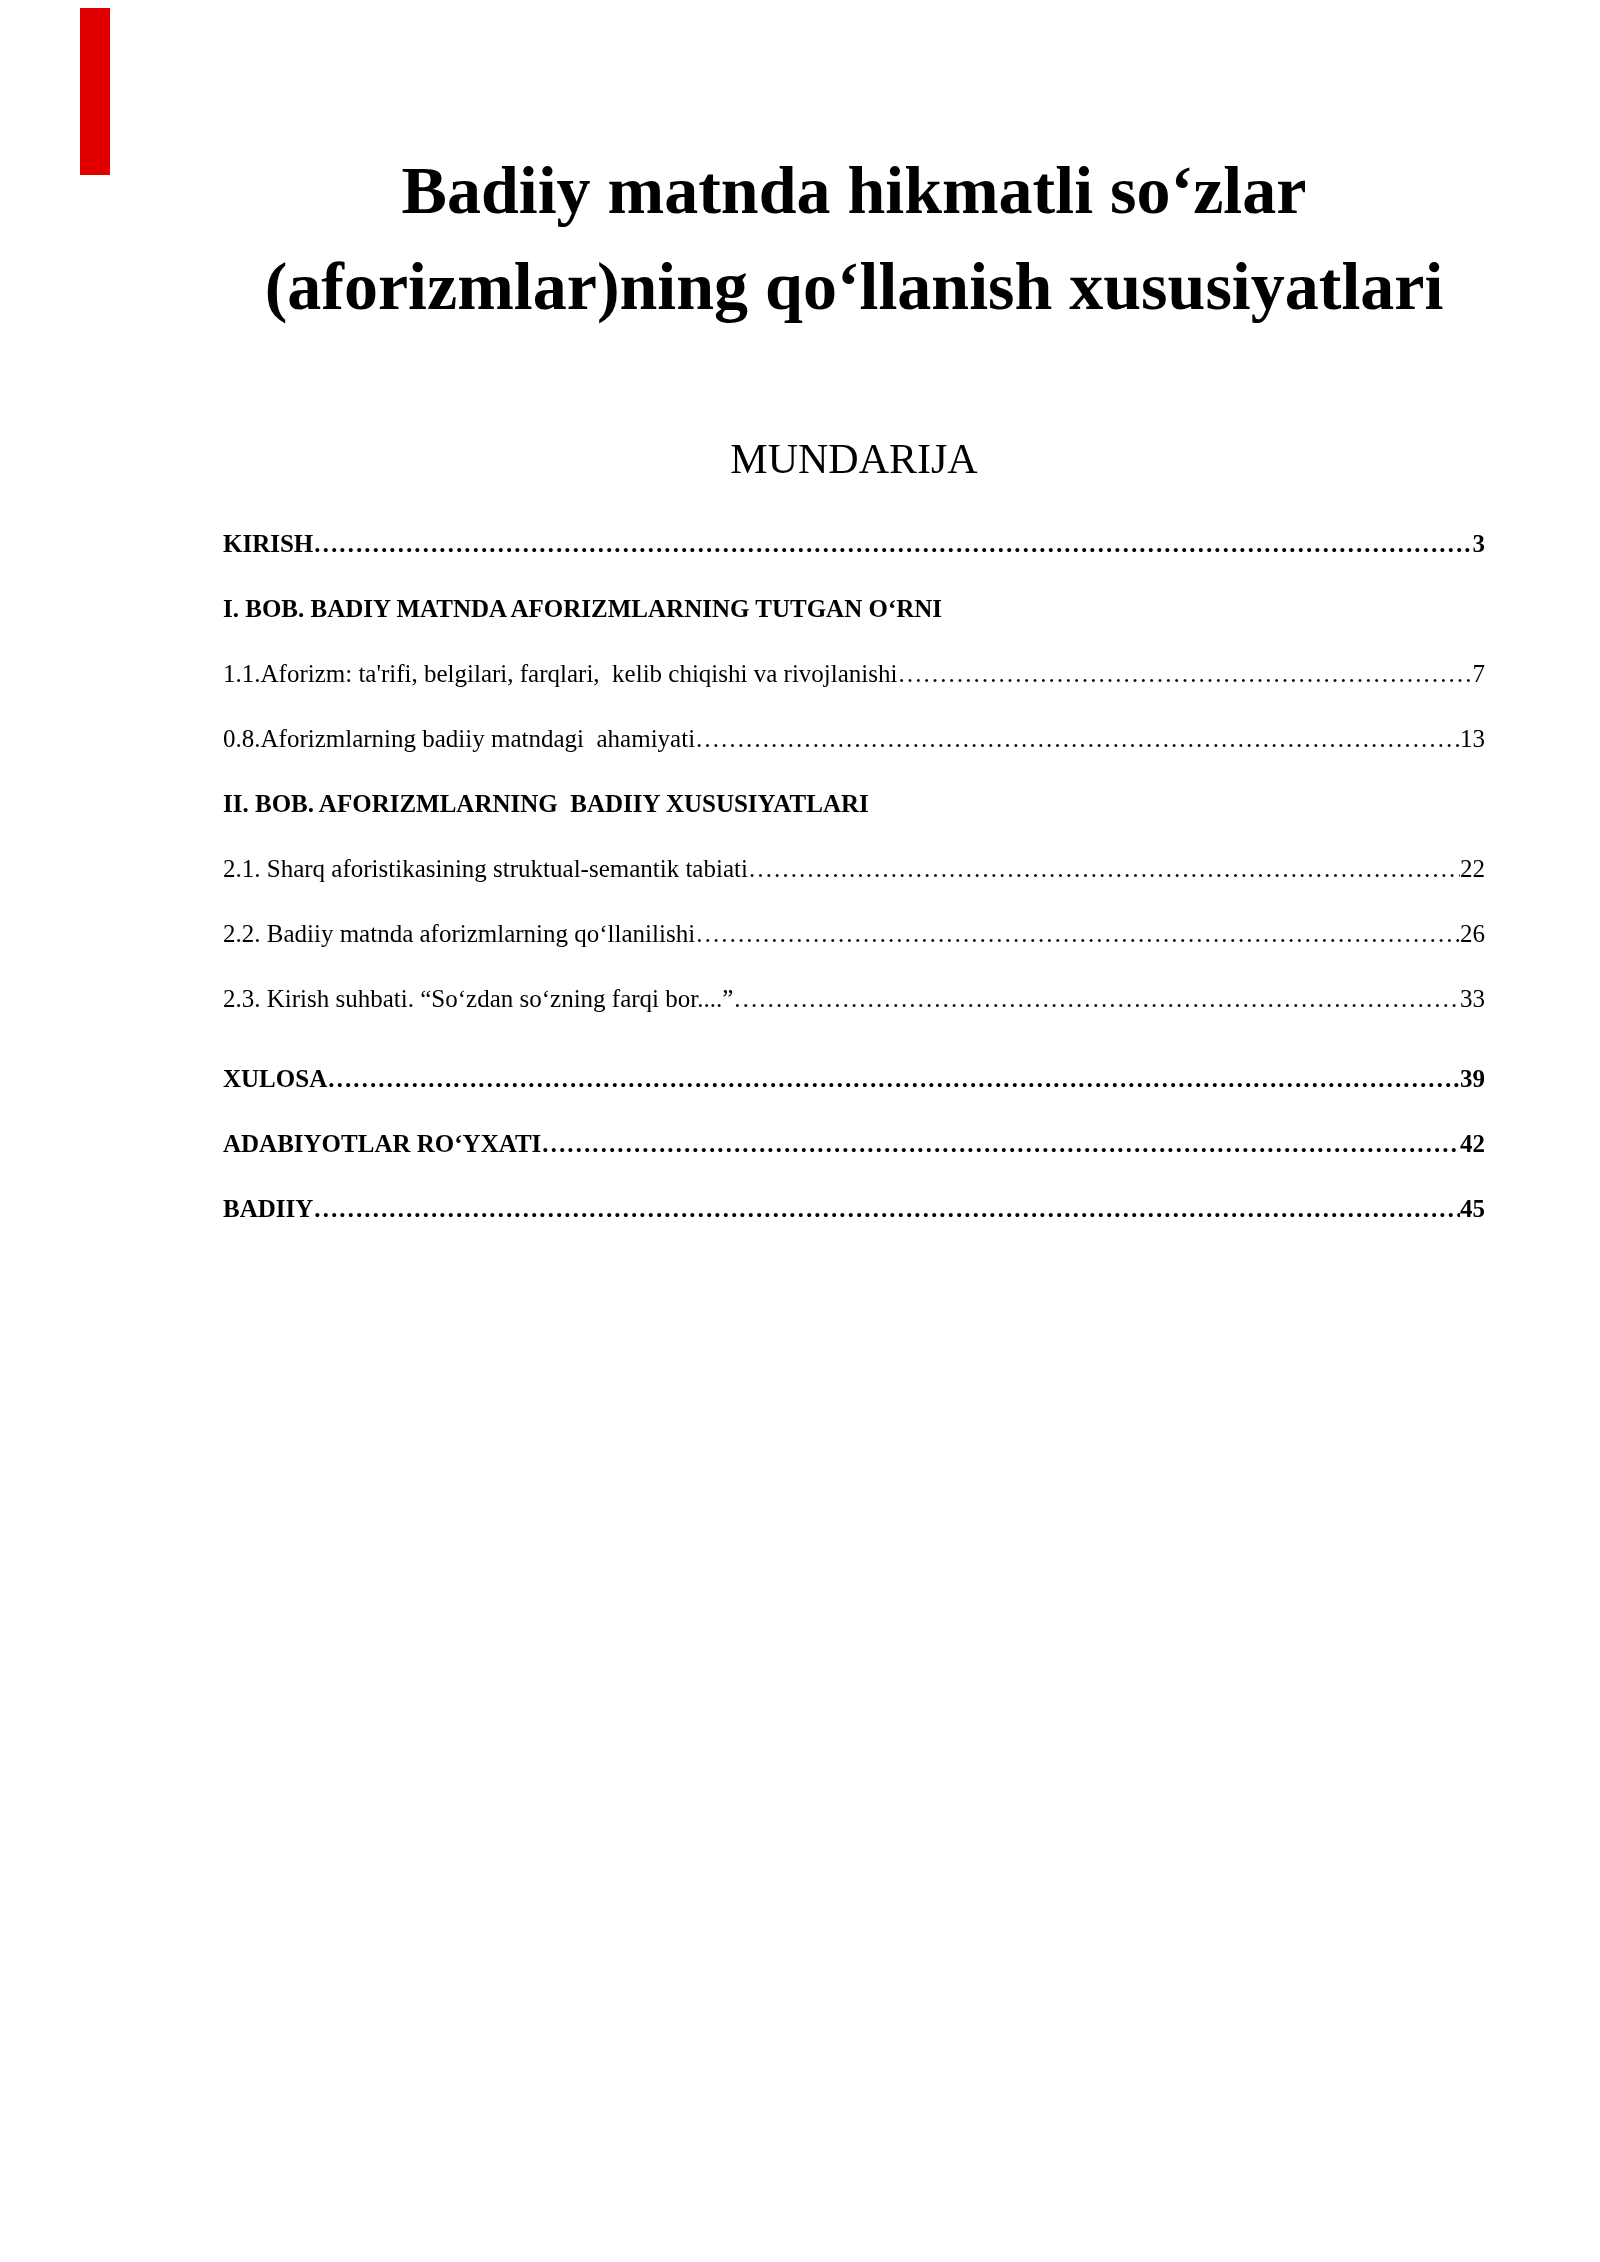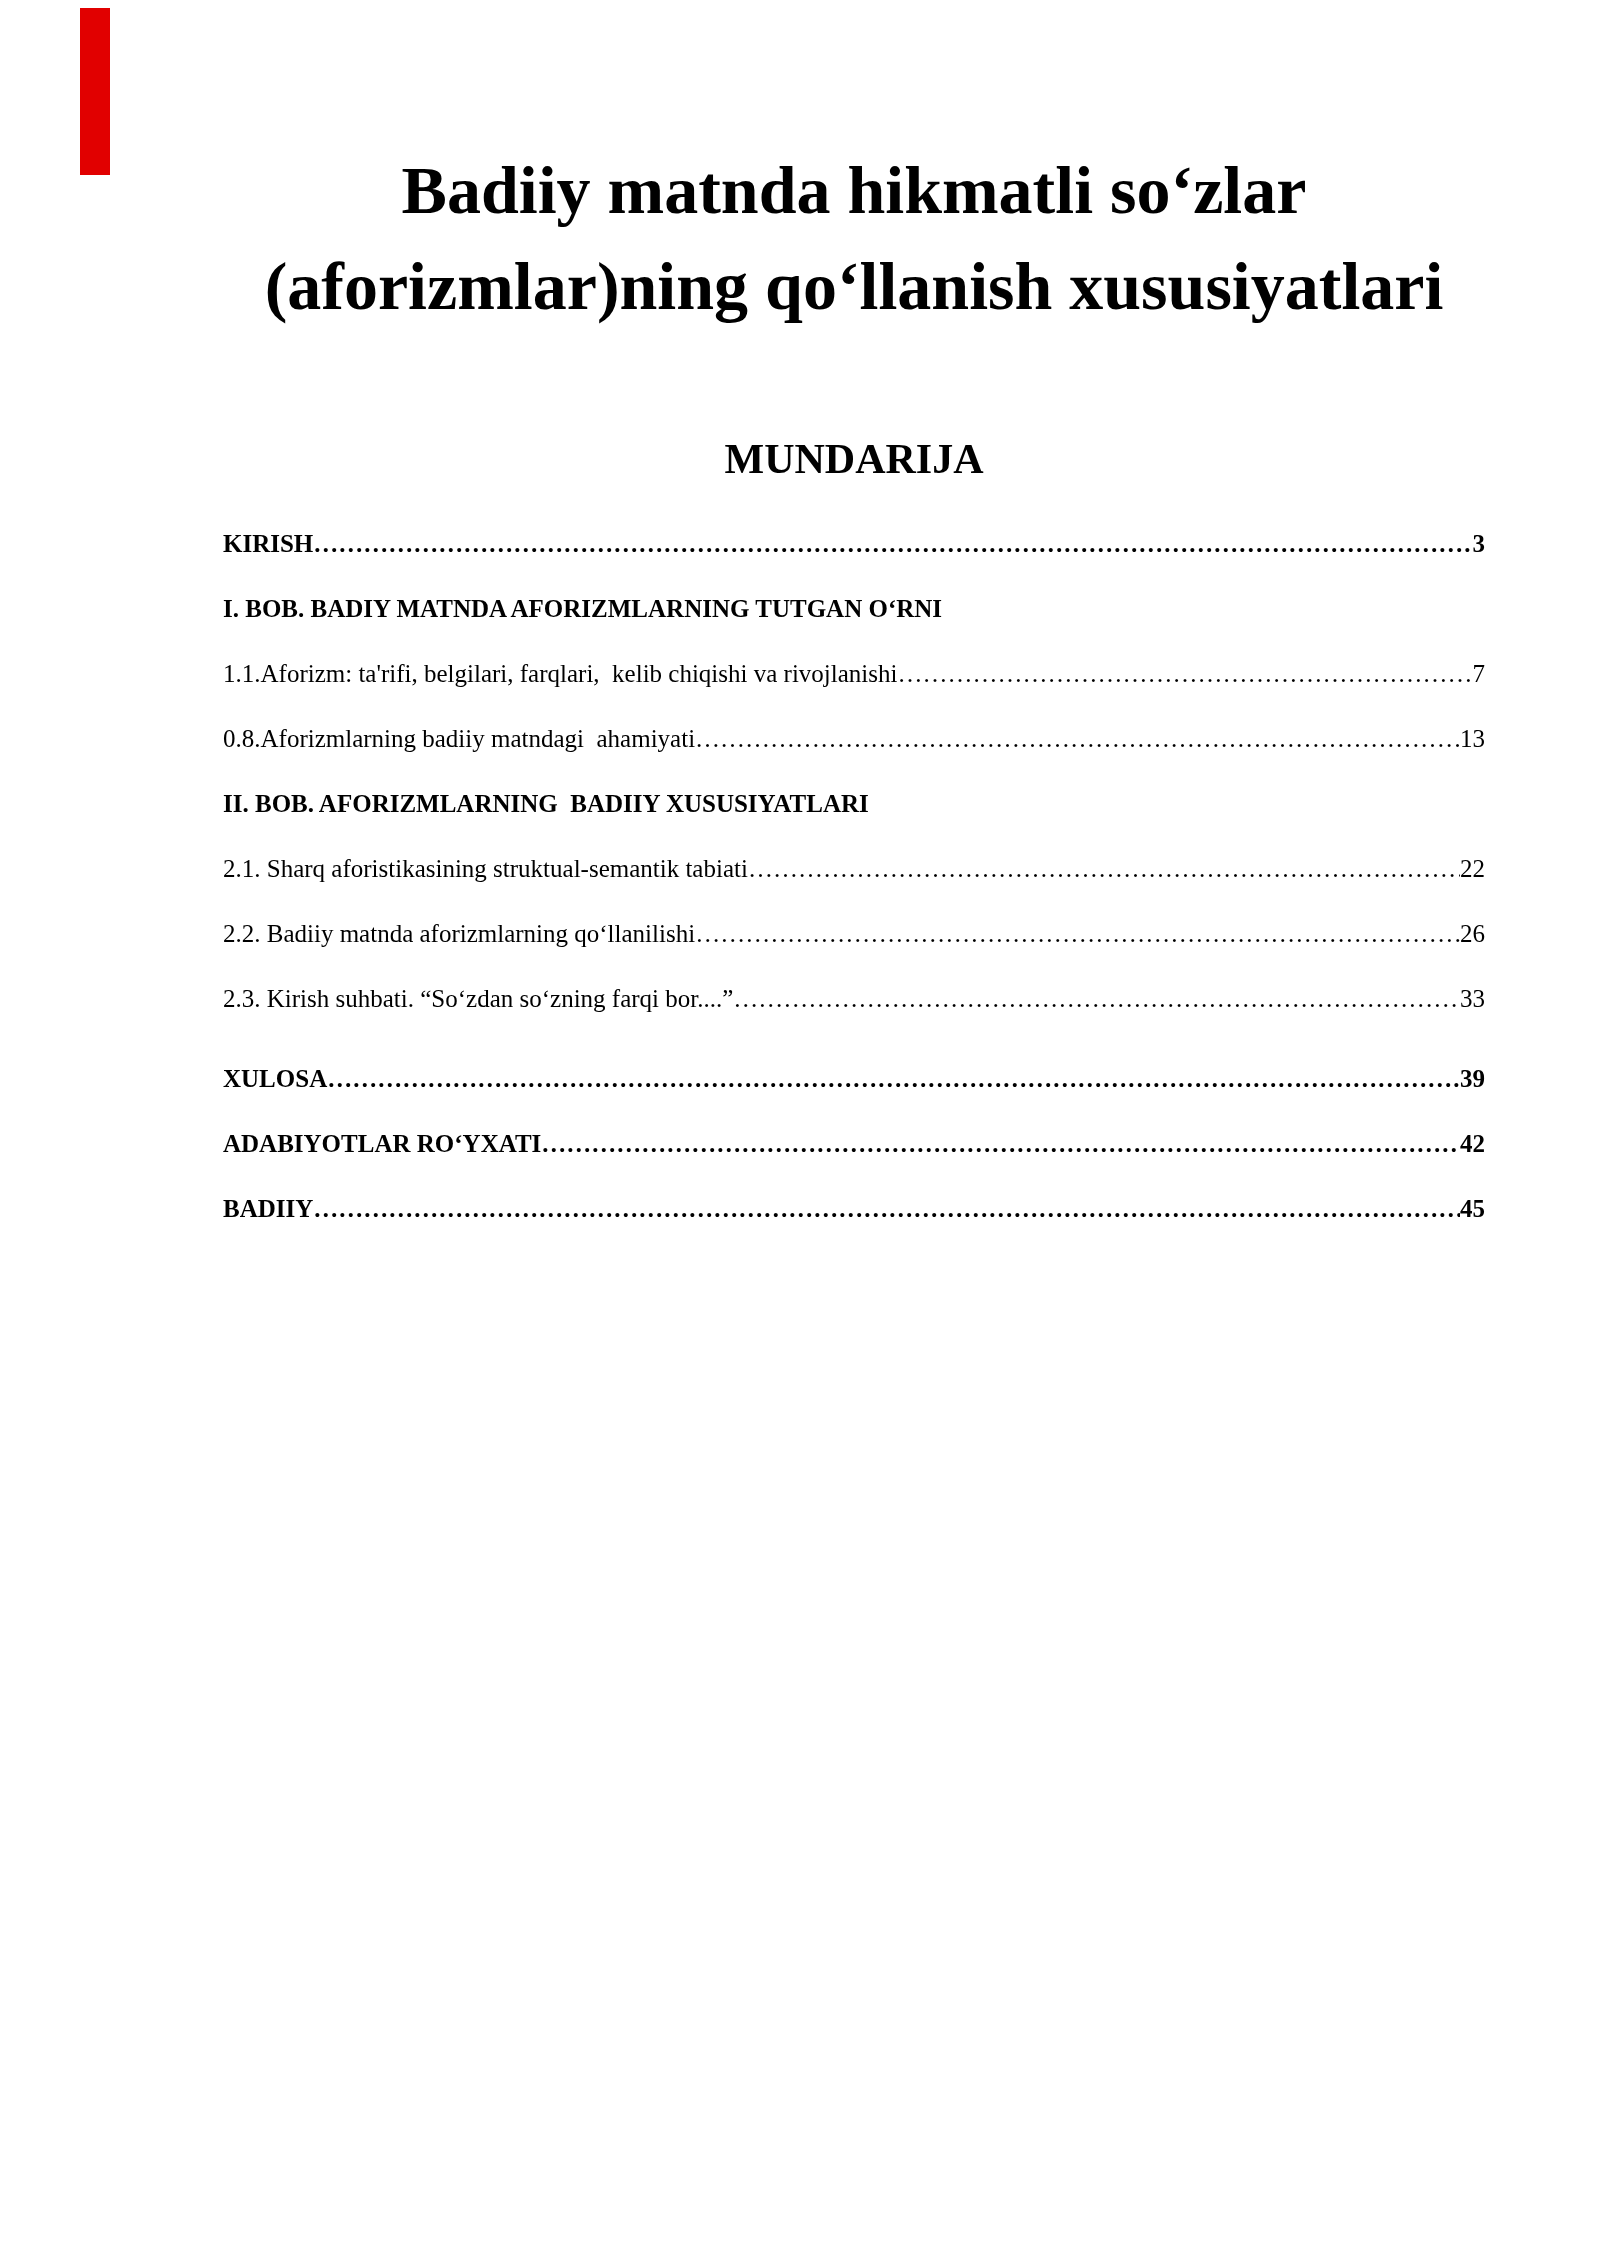--- a/index.html
+++ b/index.html
@@ -30,21 +30,21 @@
     margin-top: 142px;
     text-align: center;
     font-weight: bold;
     font-size: 68px;
     line-height: 96px;
   }
   .doc-title .title-line { white-space: nowrap; }
   .toc-heading {
     margin-top: 100px;
     text-align: center;
-    font-weight: bold;
+    font-weight: normal;
     font-size: 42px;
     line-height: 50px;
   }
   .toc {
     margin-top: 27px;
     font-size: 25px;
   }
   .toc-row {
     display: flex;
     line-height: 65px;

